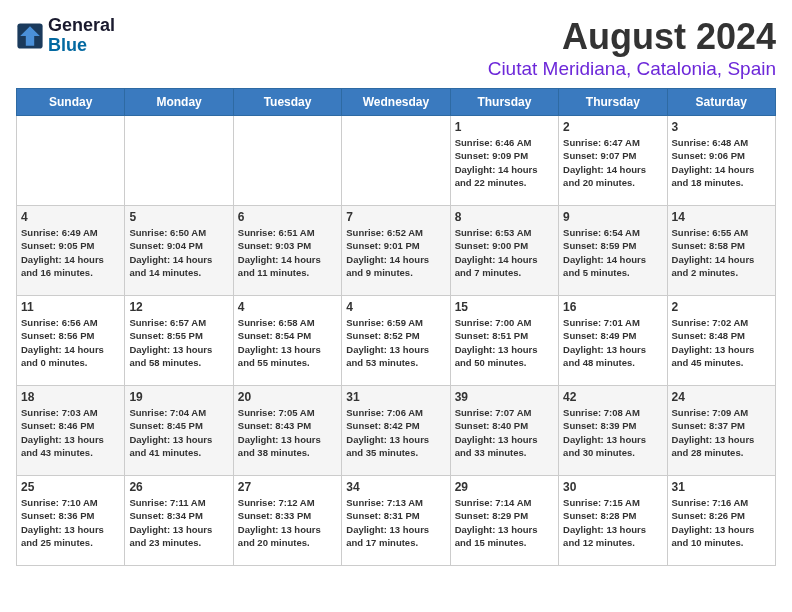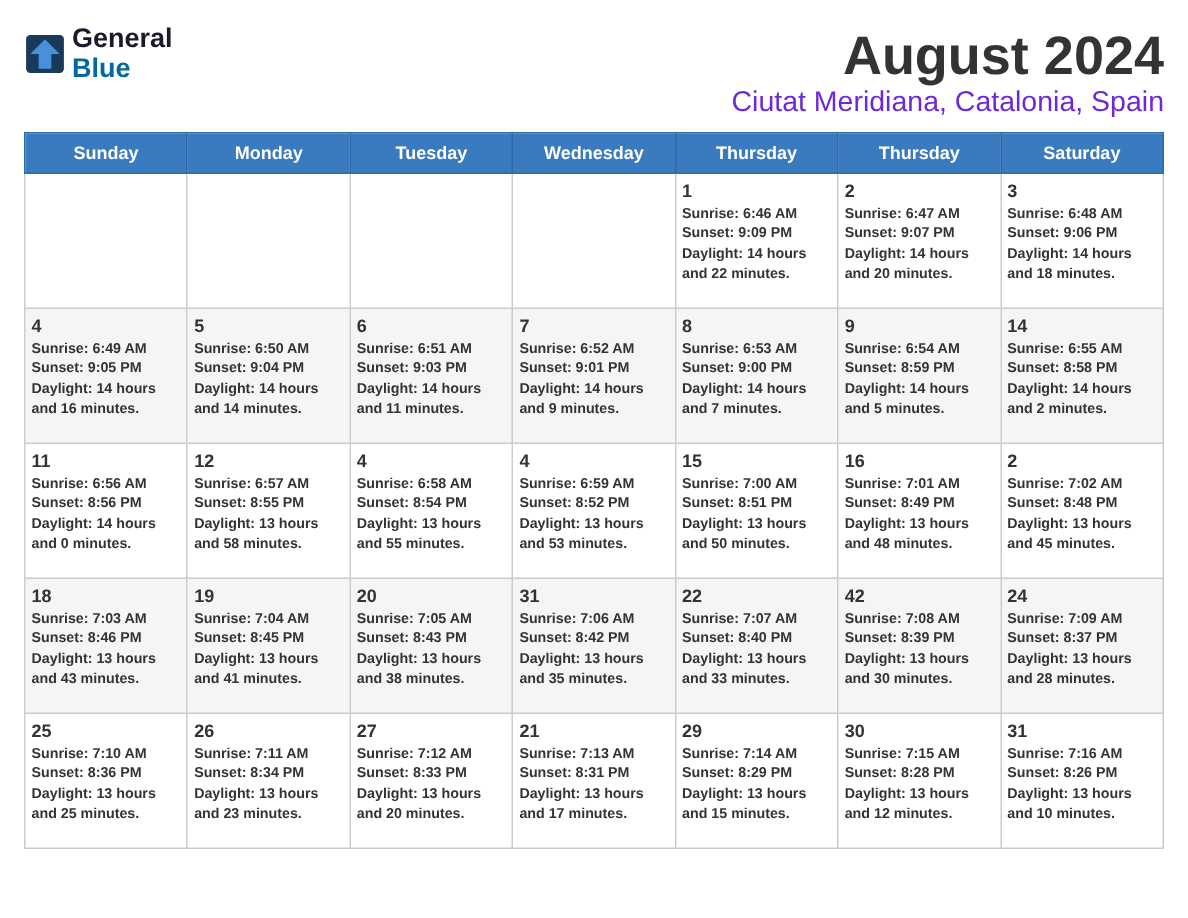--- a/index.html
+++ b/index.html
@@ -210,21 +210,21 @@
         </td>
         <td>
           <span class="day-num">20</span>
           <div class="day-info">Sunrise: 7:05 AM<br>Sunset: 8:43 PM<br>Daylight: 13 hours<br>and 38 minutes.</div>
         </td>
         <td>
           <span class="day-num">31</span>
           <div class="day-info">Sunrise: 7:06 AM<br>Sunset: 8:42 PM<br>Daylight: 13 hours<br>and 35 minutes.</div>
         </td>
         <td>
-          <span class="day-num">22</span>
+          <span class="day-num">39</span>
           <div class="day-info">Sunrise: 7:07 AM<br>Sunset: 8:40 PM<br>Daylight: 13 hours<br>and 33 minutes.</div>
         </td>
         <td>
           <span class="day-num">42</span>
           <div class="day-info">Sunrise: 7:08 AM<br>Sunset: 8:39 PM<br>Daylight: 13 hours<br>and 30 minutes.</div>
         </td>
         <td>
           <span class="day-num">24</span>
           <div class="day-info">Sunrise: 7:09 AM<br>Sunset: 8:37 PM<br>Daylight: 13 hours<br>and 28 minutes.</div>
         </td>
@@ -236,21 +236,21 @@
         </td>
         <td>
           <span class="day-num">26</span>
           <div class="day-info">Sunrise: 7:11 AM<br>Sunset: 8:34 PM<br>Daylight: 13 hours<br>and 23 minutes.</div>
         </td>
         <td>
           <span class="day-num">27</span>
           <div class="day-info">Sunrise: 7:12 AM<br>Sunset: 8:33 PM<br>Daylight: 13 hours<br>and 20 minutes.</div>
         </td>
         <td>
-          <span class="day-num">21</span>
+          <span class="day-num">34</span>
           <div class="day-info">Sunrise: 7:13 AM<br>Sunset: 8:31 PM<br>Daylight: 13 hours<br>and 17 minutes.</div>
         </td>
         <td>
           <span class="day-num">29</span>
           <div class="day-info">Sunrise: 7:14 AM<br>Sunset: 8:29 PM<br>Daylight: 13 hours<br>and 15 minutes.</div>
         </td>
         <td>
           <span class="day-num">30</span>
           <div class="day-info">Sunrise: 7:15 AM<br>Sunset: 8:28 PM<br>Daylight: 13 hours<br>and 12 minutes.</div>
         </td>

